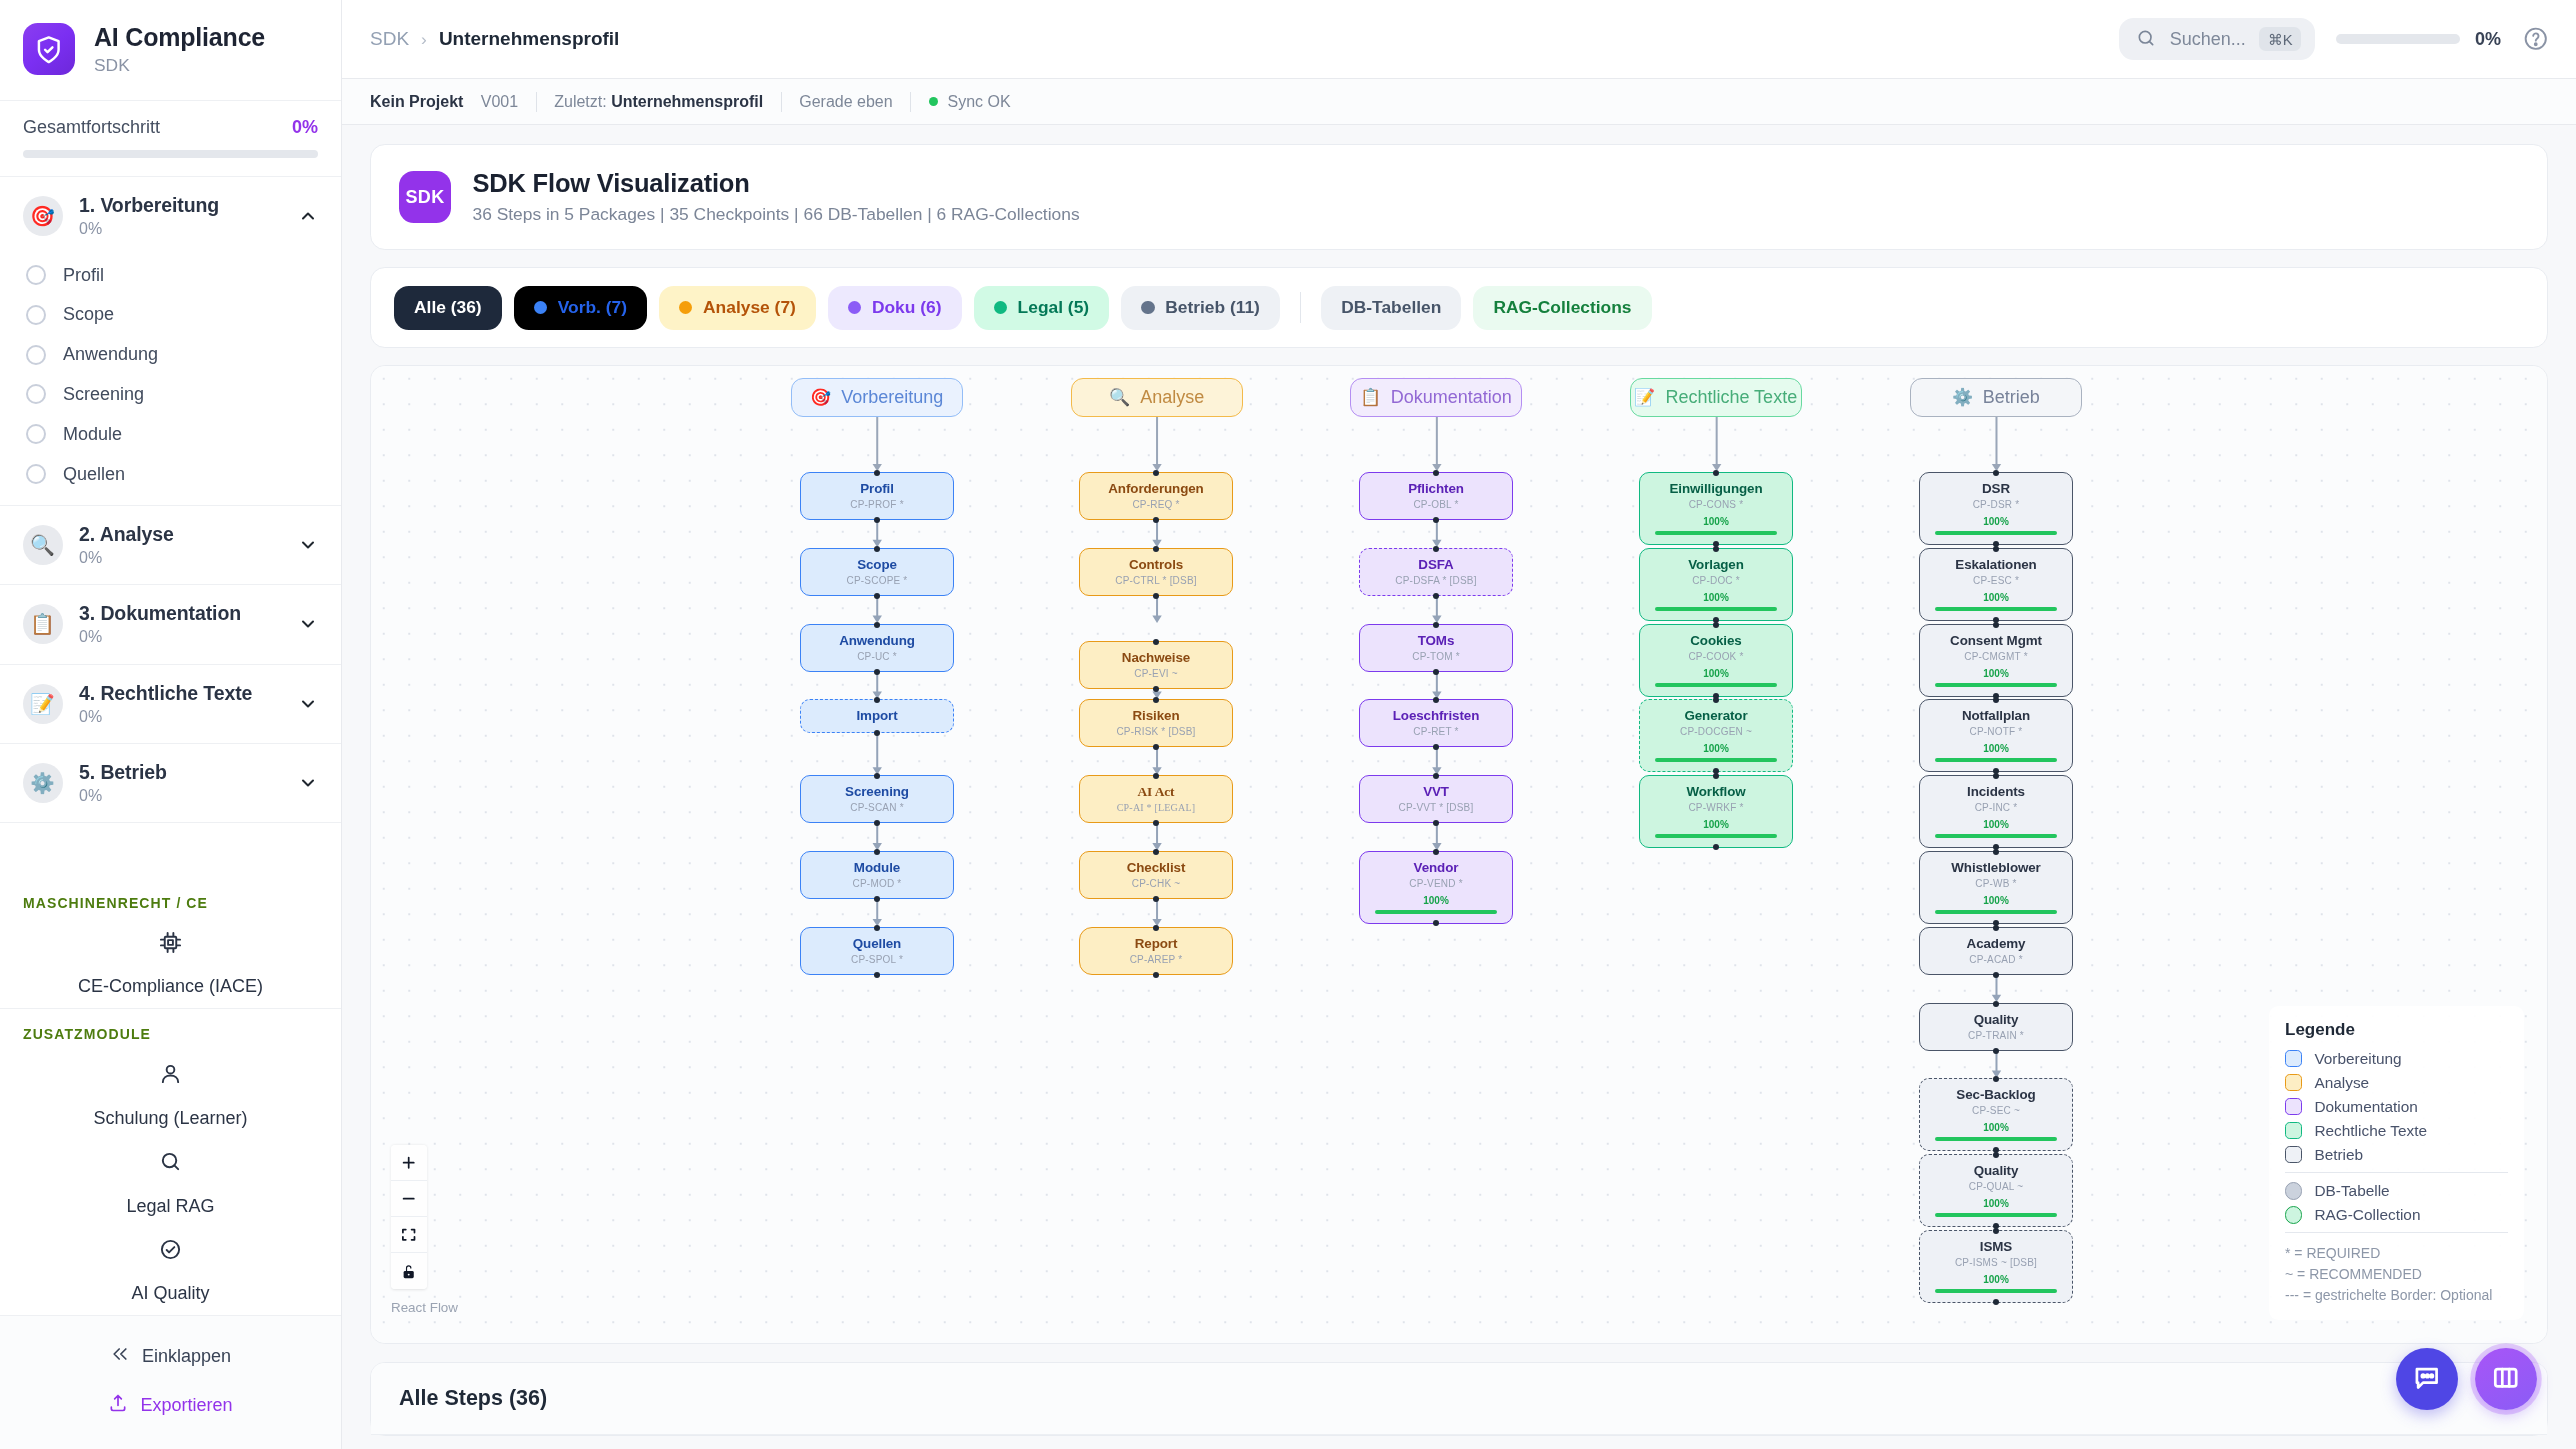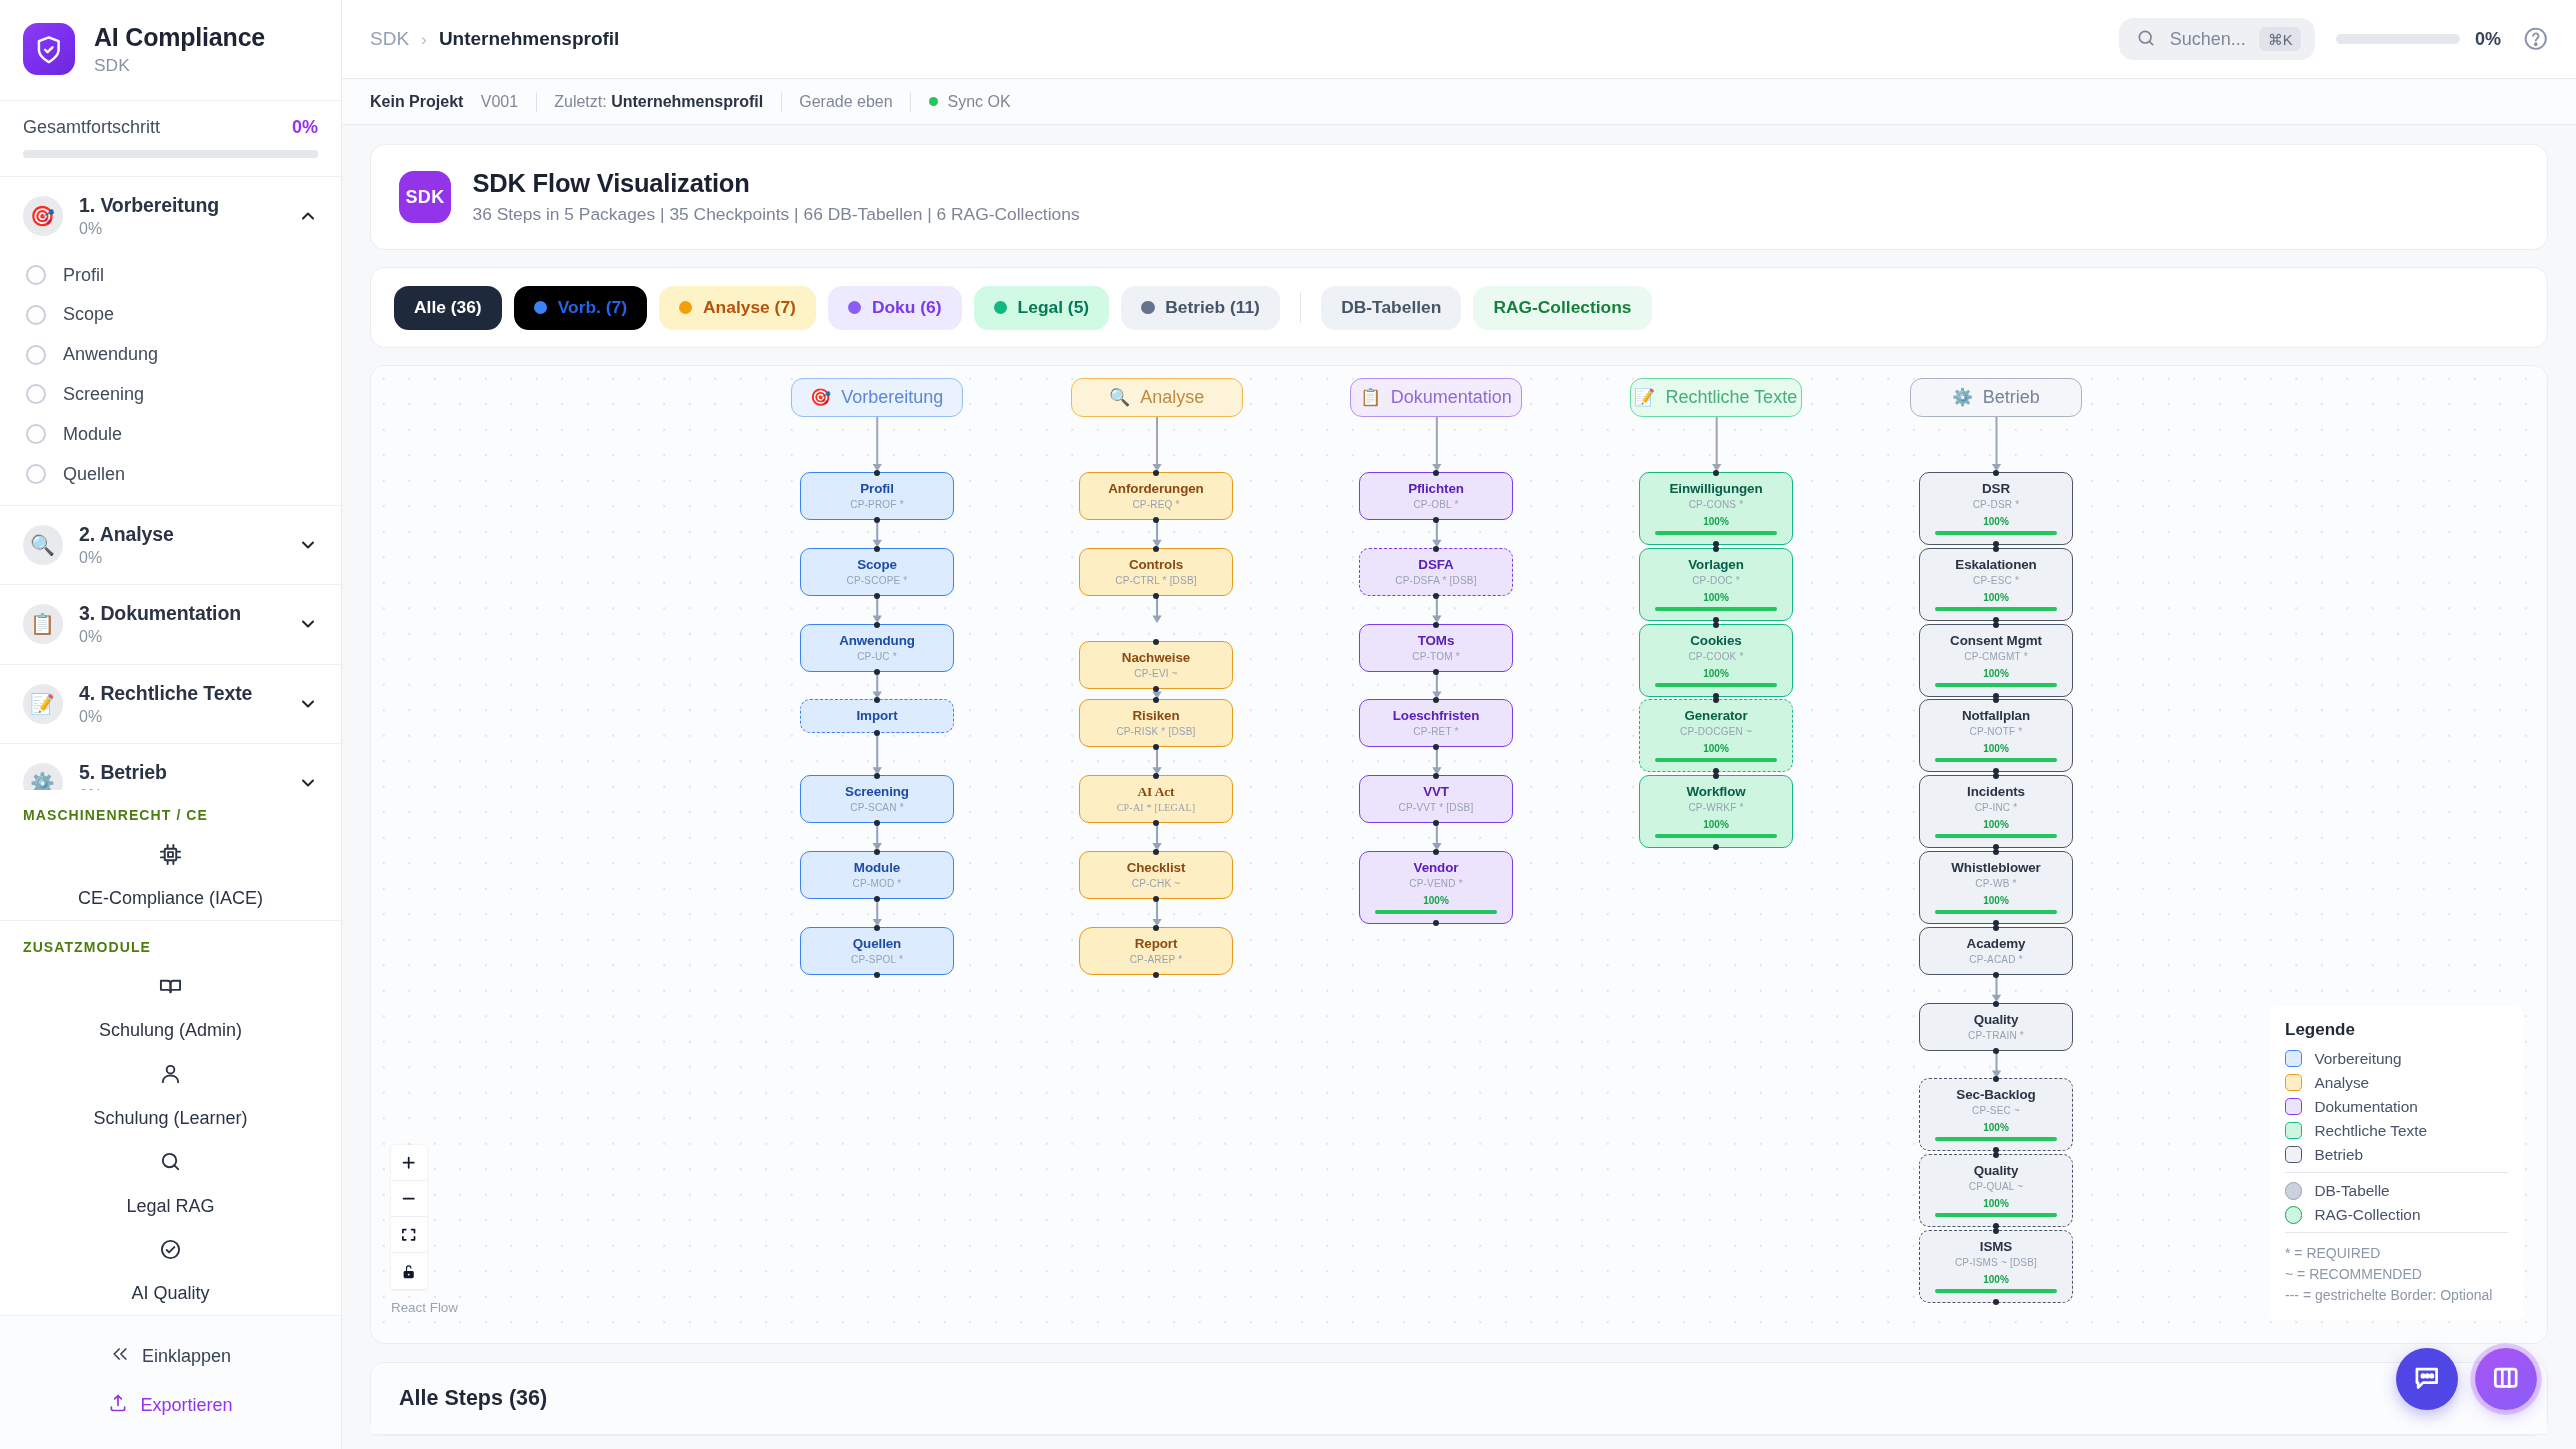--- a/index.html
+++ b/index.html
@@ -354,29 +354,20 @@
         </span>
         <span>CE-Compliance (IACE)</span>
       </div>
     </div>
 
     <div class="sb-div"></div>
 
     <div>
       <div class="sb-sec-title">ZUSATZMODULE</div>
 
-      <div class="sb-link">
-        <span>
-          <svg viewBox="0 0 24 24" fill="none" stroke="currentColor" stroke-width="2" stroke-linecap="round" stroke-linejoin="round">
-            <path d="M2 6h7a3 3 0 013 3v9a2.5 2.5 0 00-2.5-2.5H2z"></path>
-              <path d="M22 6h-7a3 3 0 00-3 3v9a2.5 2.5 0 012.5-2.5H22z"></path>
-          </svg>
-        </span>
-        <span>Schulung (Admin)</span>
-      </div>
 
       <div class="sb-link">
         <span>
           <svg viewBox="0 0 24 24" fill="none" stroke="currentColor" stroke-width="2" stroke-linecap="round" stroke-linejoin="round">
             <circle cx="12" cy="8" r="4"></circle>
               <path d="M4 21c0-4.4 3.6-7 8-7s8 2.6 8 7"></path>
           </svg>
         </span>
         <span>Schulung (Learner)</span>
       </div>

